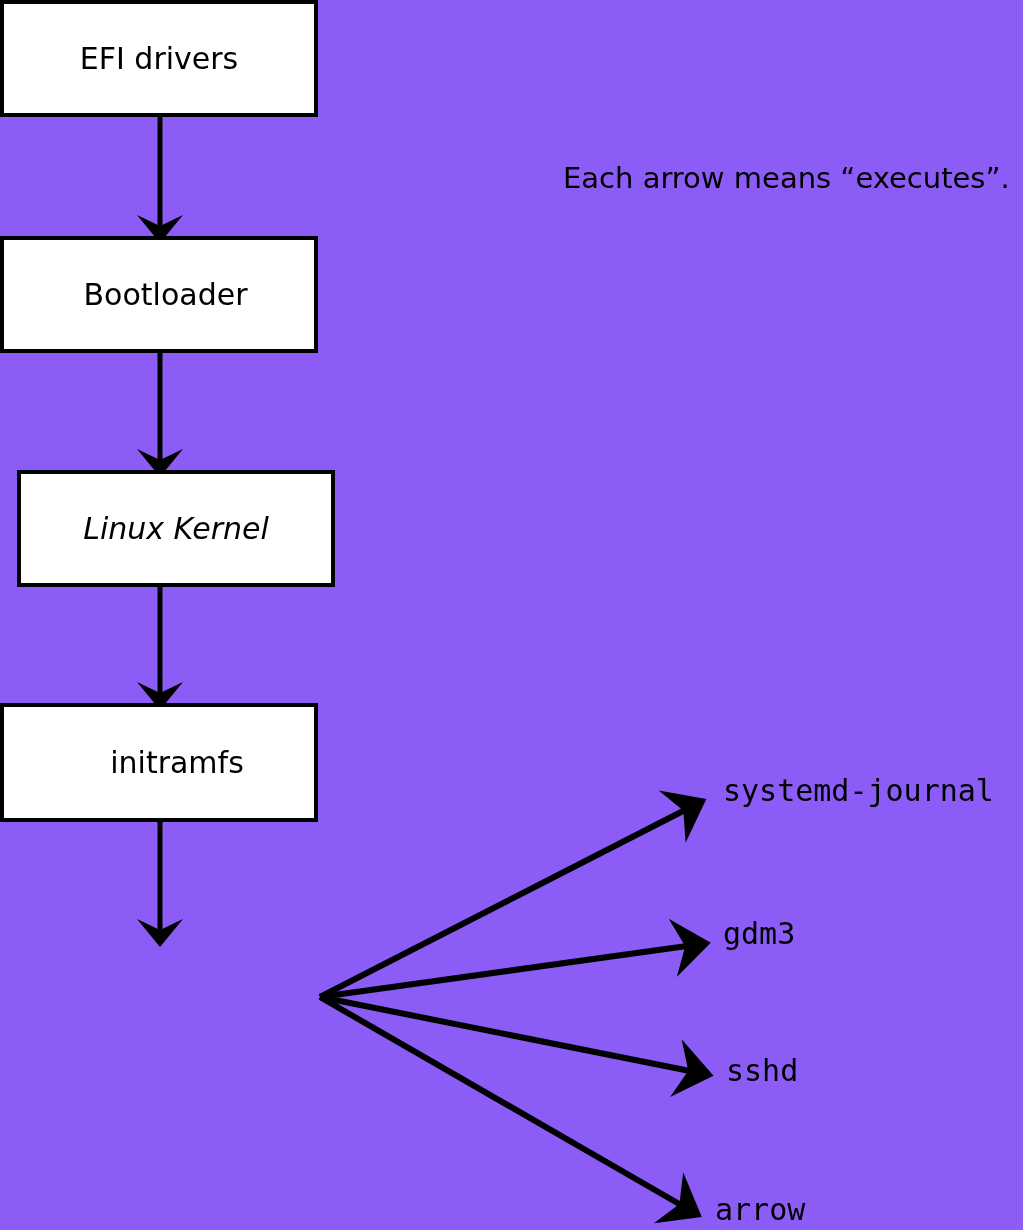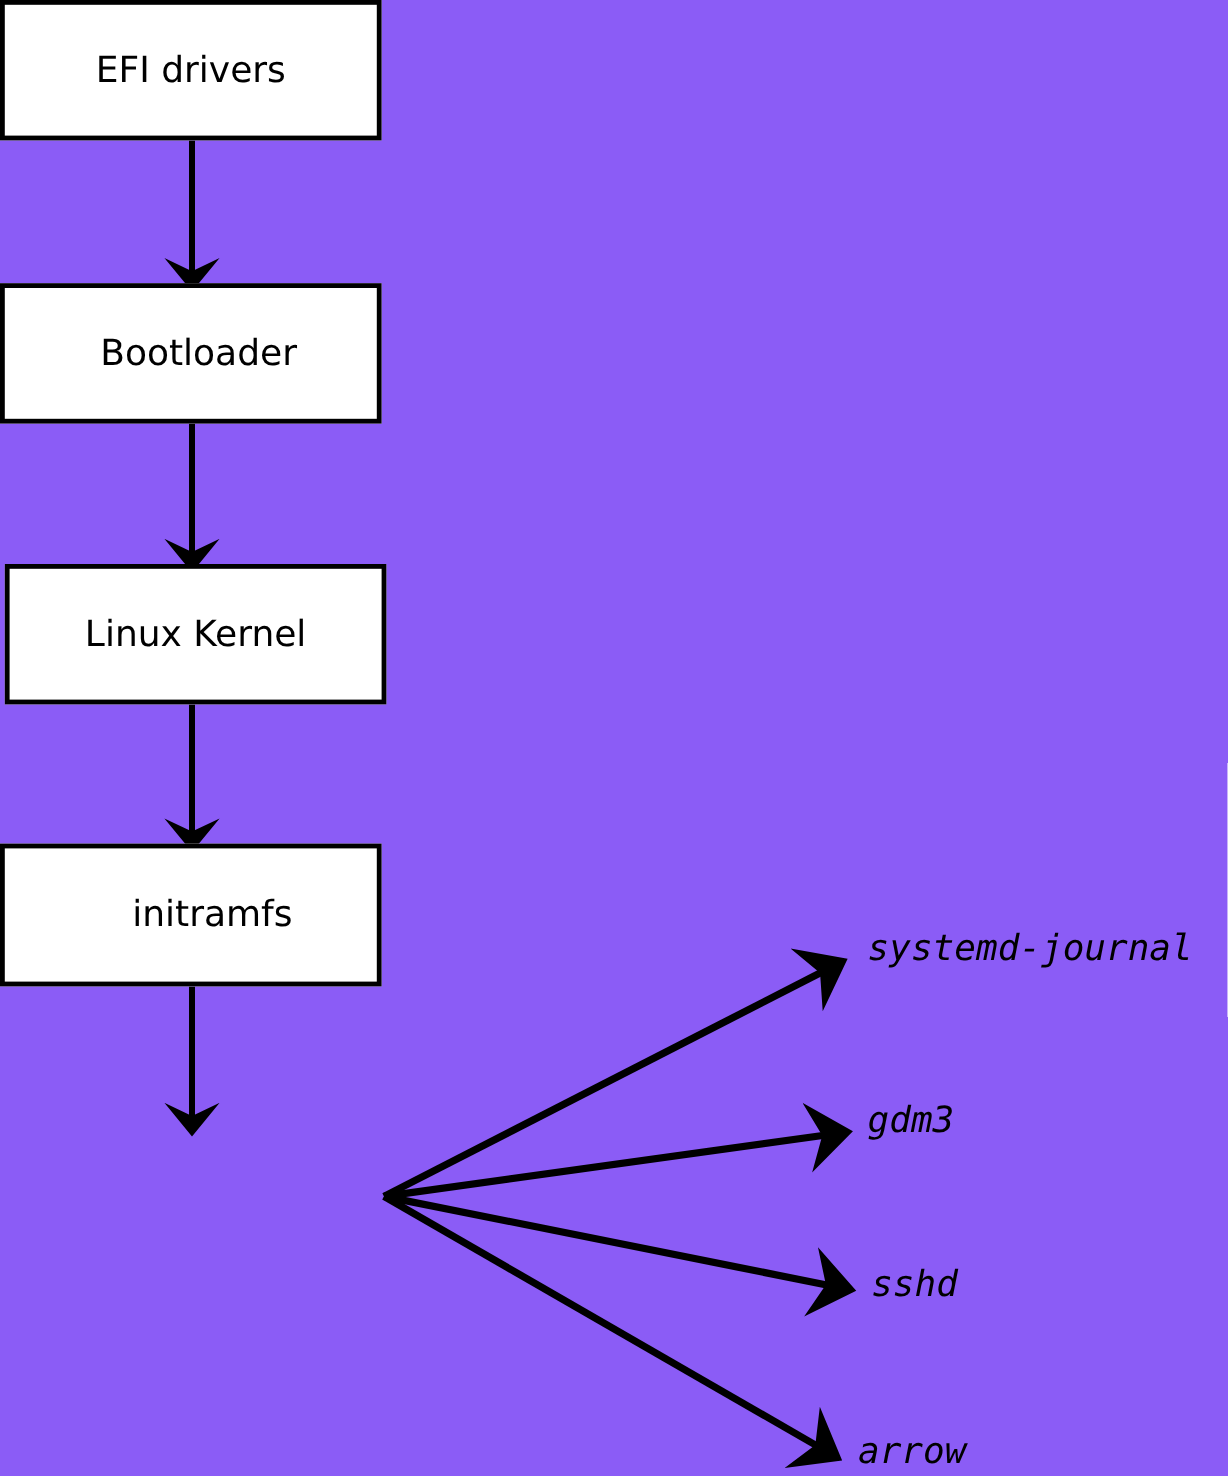--- a/index.html
+++ b/index.html
@@ -41,21 +41,20 @@
     line-height: 1;
     white-space: nowrap;
   }
   .proc-label {
     position: absolute;
     font-family: "DejaVu Sans Mono", monospace;
     font-size: 30px;
     color: #000000;
     line-height: 1;
     white-space: nowrap;
-    font-style: italic;
   }
   .note-text {
     position: absolute;
     font-family: "DejaVu Sans", sans-serif;
     font-size: 29px;
     color: #000000;
     line-height: 1;
     white-space: nowrap;
   }
 </style>
@@ -90,29 +89,30 @@
   </svg>
 
   <div class="stage-box" style="left:0px; top:0px; width:318px; height:117px;">
     <span class="stage-label">EFI drivers</span>
   </div>
 
   <div class="stage-box" style="left:0px; top:236px; width:318px; height:117px;padding-left:13px;">
     <span class="stage-label">Bootloader</span>
   </div>
 
-  <div class="stage-box" style="left:4px; top:470px; width:318px; height:117px;">
+  <div class="stage-box" style="left:17px; top:470px; width:318px; height:117px;font-style:italic;">
     <span class="stage-label">Linux Kernel</span>
   </div>
 
   <div class="stage-box" style="left:0px; top:703px; width:318px; height:119px;padding-left:36px;">
     <span class="stage-label">initramfs</span>
   </div>
 
 
+  <div class="note-text" style="left:563px; top:164px;">Each arrow means “executes”.</div>
 
   <div class="proc-label" style="left:723px; top:776px;">systemd-journal</div>
 
   <div class="proc-label" style="left:723px; top:919px;">gdm3</div>
 
   <div class="proc-label" style="left:726px; top:1056px;">sshd</div>
 
   <div class="proc-label" style="left:715px; top:1195px;">arrow</div>
 
 </div>

